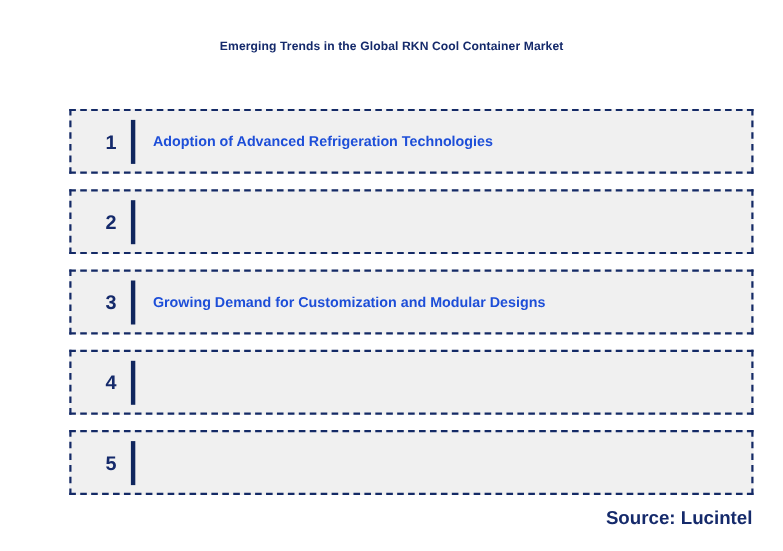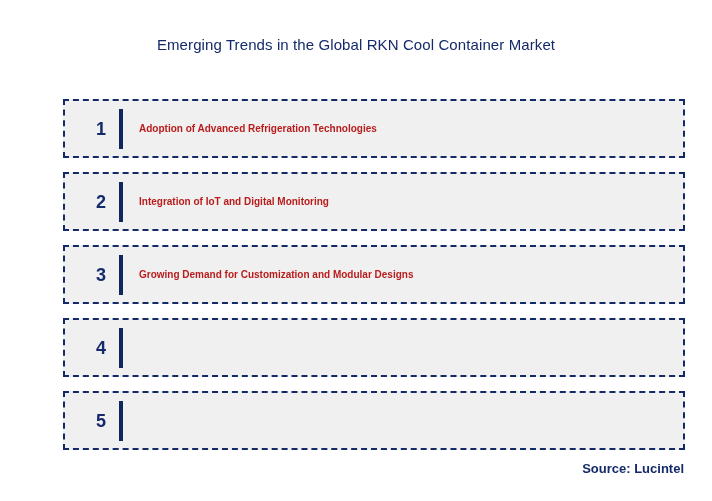--- a/index.html
+++ b/index.html
@@ -18,22 +18,22 @@
     width: 712px;
     height: 501px;
     box-sizing: border-box;
   }
   .title {
     position: absolute;
     top: 36px;
     left: 0;
     width: 712px;
     text-align: center;
-    font-size: 15px;
-    font-weight: normal;
+    font-size: 11px;
+    font-weight: bold;
     color: #152a6b;
     letter-spacing: 0.1px;
   }
   .trend-list {
     position: absolute;
     top: 99px;
     left: 63px;
     width: 622px;
   }
   .trend-row {
@@ -59,31 +59,31 @@
     line-height: 1;
   }
   .trend-bar {
     flex: 0 0 4px;
     width: 4px;
     height: 40px;
     background: #10265e;
     margin-right: 16px;
   }
   .trend-text {
-    font-size: 10px;
+    font-size: 13px;
     font-weight: bold;
-    color: #b91c1c;
+    color: #1d4ed8;
     line-height: 1.2;
     white-space: nowrap;
   }
   .source {
     position: absolute;
     right: 28px;
     top: 461px;
-    font-size: 13px;
+    font-size: 17px;
     font-weight: bold;
     color: #152a6b;
   }
 </style>
 </head>
 <body>
 
 <div class="page">
 
   <div class="title">Emerging Trends in the Global RKN Cool Container Market</div>
@@ -92,21 +92,20 @@
 
     <div class="trend-row">
       <div class="trend-number">1</div>
       <div class="trend-bar"></div>
       <div class="trend-text">Adoption of Advanced Refrigeration Technologies</div>
     </div>
 
     <div class="trend-row">
       <div class="trend-number">2</div>
       <div class="trend-bar"></div>
-      <div class="trend-text">Integration of IoT and Digital Monitoring</div>
     </div>
 
     <div class="trend-row">
       <div class="trend-number">3</div>
       <div class="trend-bar"></div>
       <div class="trend-text">Growing Demand for Customization and Modular Designs</div>
     </div>
 
     <div class="trend-row">
       <div class="trend-number">4</div>

